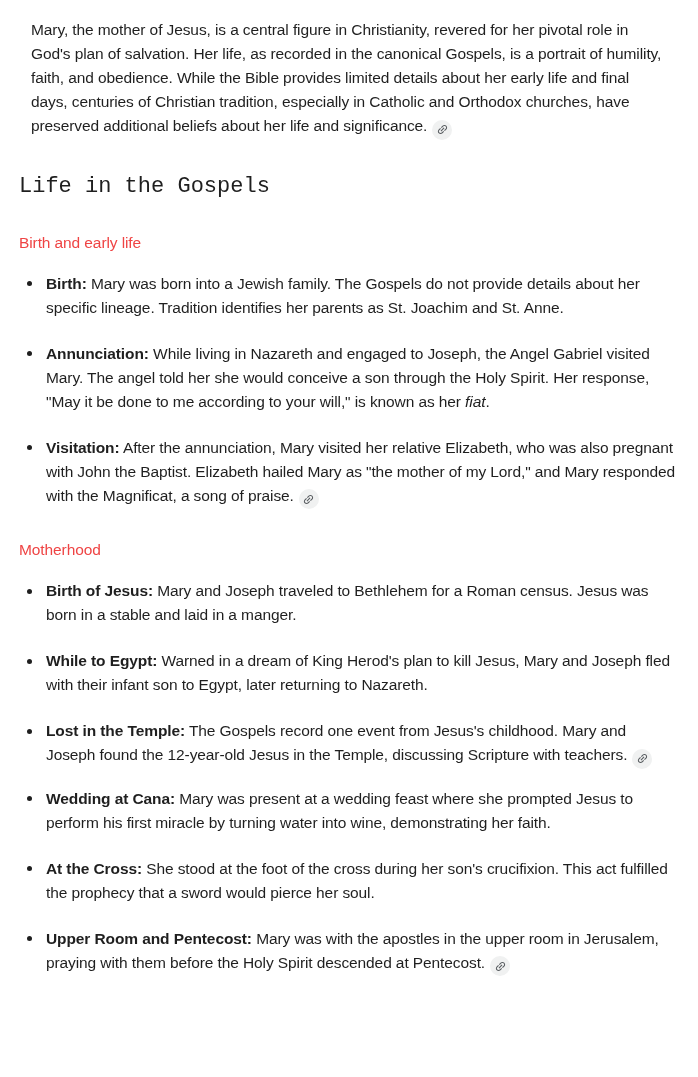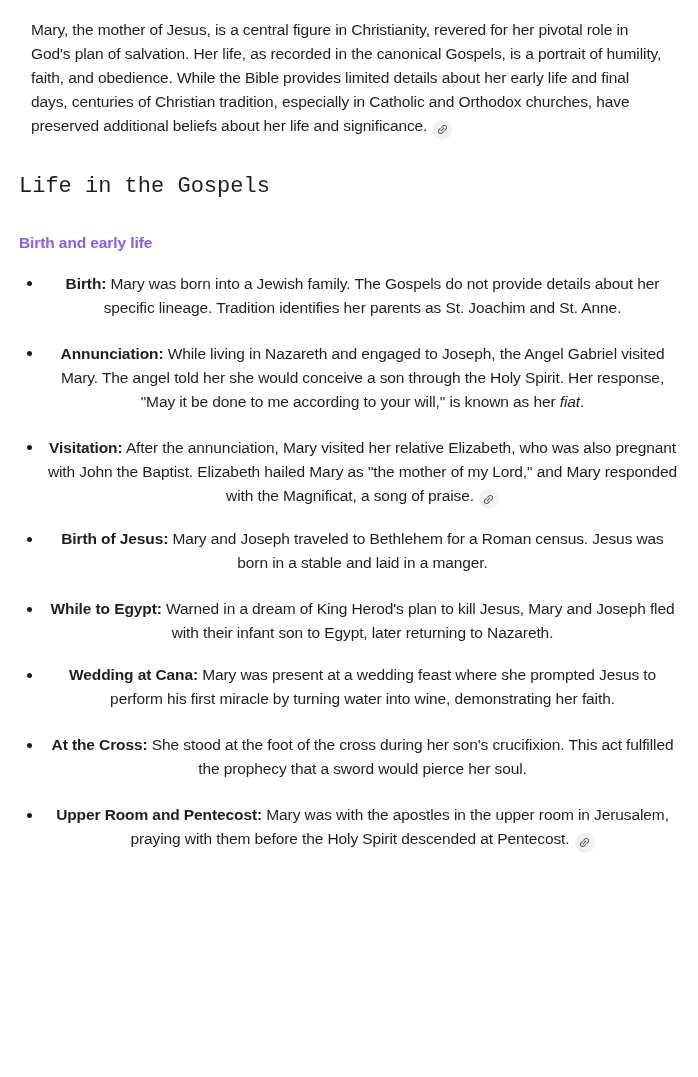--- a/index.html
+++ b/index.html
@@ -24,33 +24,32 @@
     line-height: 30px;
     font-weight: 500;
     letter-spacing: 0;
     margin: 32px 0 0 0;
     color: #1f1f1f;
     font-family: Liberation Mono, monospace;
   }
   h3.subsection-title {
     font-size: 15.5px;
     line-height: 22px;
-    font-weight: 700;
+    font-weight: 400;
     margin: 30px 0 0 0;
-    color: #8b5cf6;
+    color: #ef4444;
   }
   ul.bullet-list {
     list-style: none;
     margin: 18px 0 0 0;
     padding: 0;
   }
   ul.bullet-list li {
     position: relative;
     padding-left: 27px;
-    text-align: center;
   }
   ul.bullet-list li + li { margin-top: 22px; }
   ul.bullet-list li::before {
     content: "";
     position: absolute;
     left: 8px;
     top: 9.5px;
     width: 5px;
     height: 5px;
     border-radius: 50%;
@@ -93,23 +92,31 @@
     <li><span class="label">Annunciation:</span><span> While living in Nazareth and engaged to Joseph, the Angel Gabriel visited Mary. The angel told her she would conceive a son through the Holy Spirit. Her response, "May it be done to me according to your will," is known as her </span><em class="term">fiat</em><span>.</span></li>
     <li><span class="label">Visitation:</span><span> After the annunciation, Mary visited her relative Elizabeth, who was also pregnant with John the Baptist. Elizabeth hailed Mary as "the mother of my Lord," and Mary responded with the Magnificat, a song of praise.</span><span class="cite">
           <svg viewBox="0 0 24 24">
             <g transform="rotate(-45 12 12)">
               <path d="M3.9 12c0-1.71 1.39-3.1 3.1-3.1h4V7H7c-2.76 0-5 2.24-5 5s2.24 5 5 5h4v-1.9H7c-1.71 0-3.1-1.39-3.1-3.1zM8 13h8v-2H8v2zm9-6h-4v1.9h4c1.71 0 3.1 1.39 3.1 3.1s-1.39 3.1-3.1 3.1h-4V17h4c2.76 0 5-2.24 5-5s-2.24-5-5-5z"></path>
             </g>
           </svg>
         </span></li>
   </ul>
 
+  <h3 class="subsection-title">Motherhood</h3>
   <ul class="bullet-list">
     <li><span class="label">Birth of Jesus:</span><span> Mary and Joseph traveled to Bethlehem for a Roman census. Jesus was born in a stable and laid in a manger.</span></li>
     <li><span class="label">While to Egypt:</span><span> Warned in a dream of King Herod's plan to kill Jesus, Mary and Joseph fled with their infant son to Egypt, later returning to Nazareth.</span></li>
+    <li><span class="label">Lost in the Temple:</span><span> The Gospels record one event from Jesus's childhood. Mary and Joseph found the 12-year-old Jesus in the Temple, discussing Scripture with teachers.</span><span class="cite">
+          <svg viewBox="0 0 24 24">
+            <g transform="rotate(-45 12 12)">
+              <path d="M3.9 12c0-1.71 1.39-3.1 3.1-3.1h4V7H7c-2.76 0-5 2.24-5 5s2.24 5 5 5h4v-1.9H7c-1.71 0-3.1-1.39-3.1-3.1zM8 13h8v-2H8v2zm9-6h-4v1.9h4c1.71 0 3.1 1.39 3.1 3.1s-1.39 3.1-3.1 3.1h-4V17h4c2.76 0 5-2.24 5-5s-2.24-5-5-5z"></path>
+            </g>
+          </svg>
+        </span></li>
   </ul>
 
   <ul class="bullet-list">
     <li><span class="label">Wedding at Cana:</span><span> Mary was present at a wedding feast where she prompted Jesus to perform his first miracle by turning water into wine, demonstrating her faith.</span></li>
     <li><span class="label">At the Cross:</span><span> She stood at the foot of the cross during her son's crucifixion. This act fulfilled the prophecy that a sword would pierce her soul.</span></li>
     <li><span class="label">Upper Room and Pentecost:</span><span> Mary was with the apostles in the upper room in Jerusalem, praying with them before the Holy Spirit descended at Pentecost.</span><span class="cite">
           <svg viewBox="0 0 24 24">
             <g transform="rotate(-45 12 12)">
               <path d="M3.9 12c0-1.71 1.39-3.1 3.1-3.1h4V7H7c-2.76 0-5 2.24-5 5s2.24 5 5 5h4v-1.9H7c-1.71 0-3.1-1.39-3.1-3.1zM8 13h8v-2H8v2zm9-6h-4v1.9h4c1.71 0 3.1 1.39 3.1 3.1s-1.39 3.1-3.1 3.1h-4V17h4c2.76 0 5-2.24 5-5s-2.24-5-5-5z"></path>
             </g>

